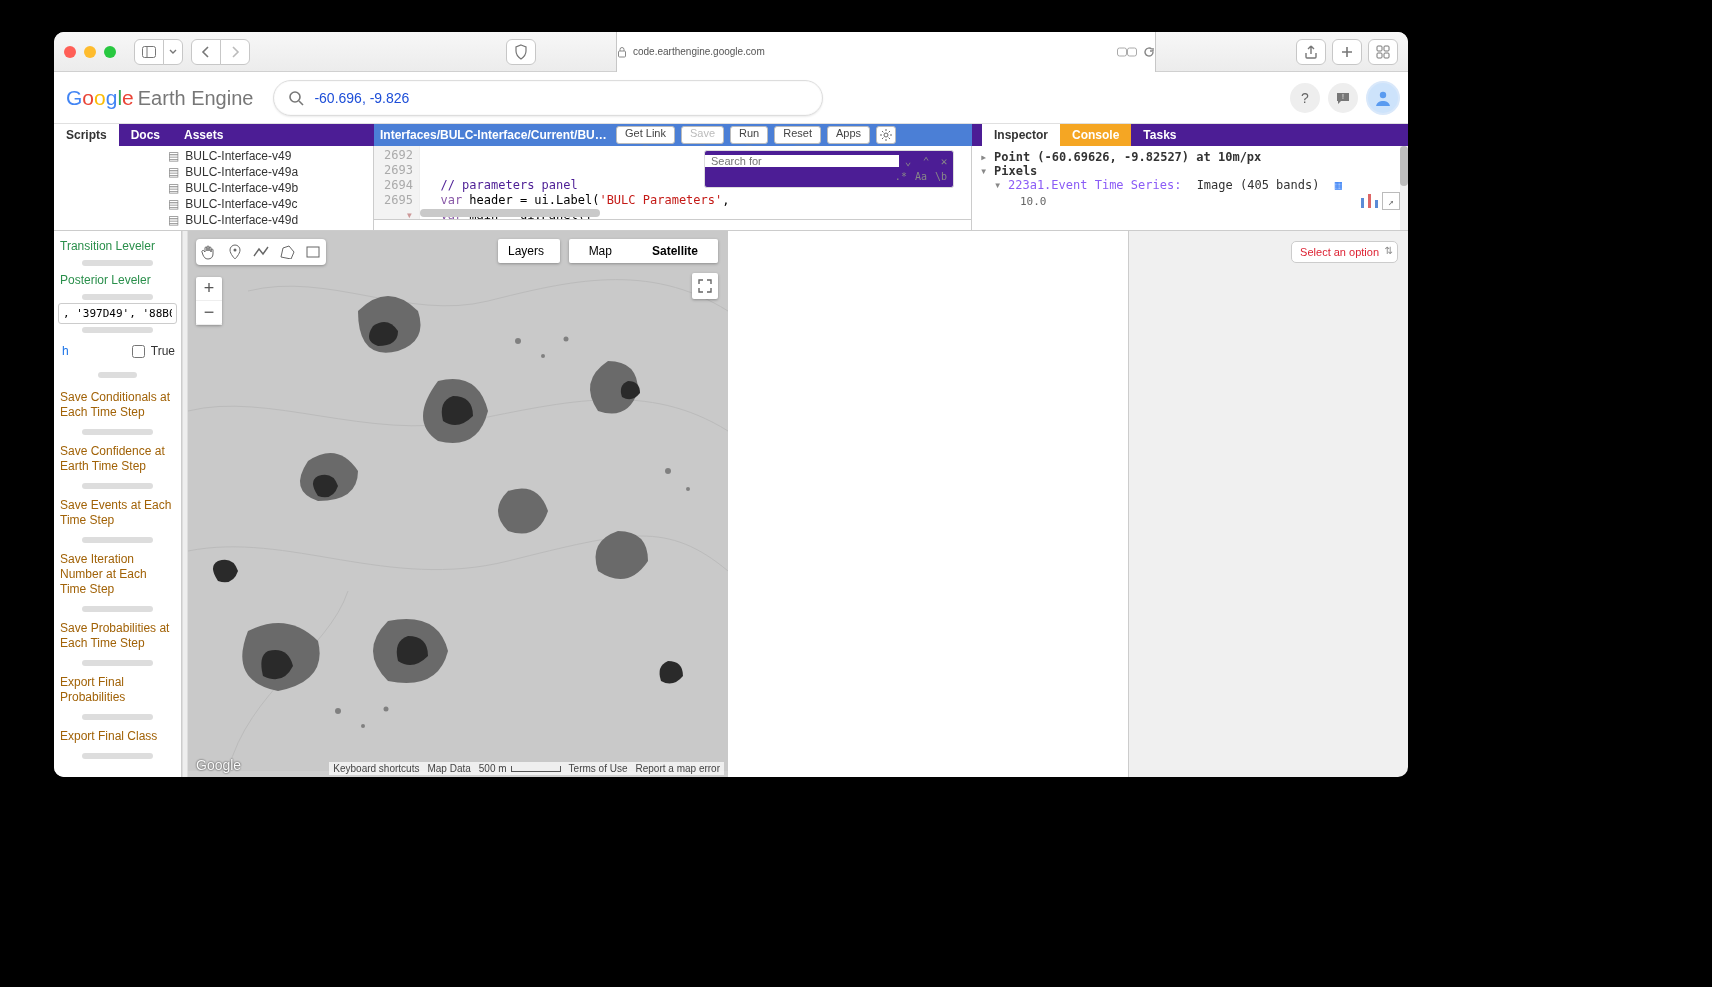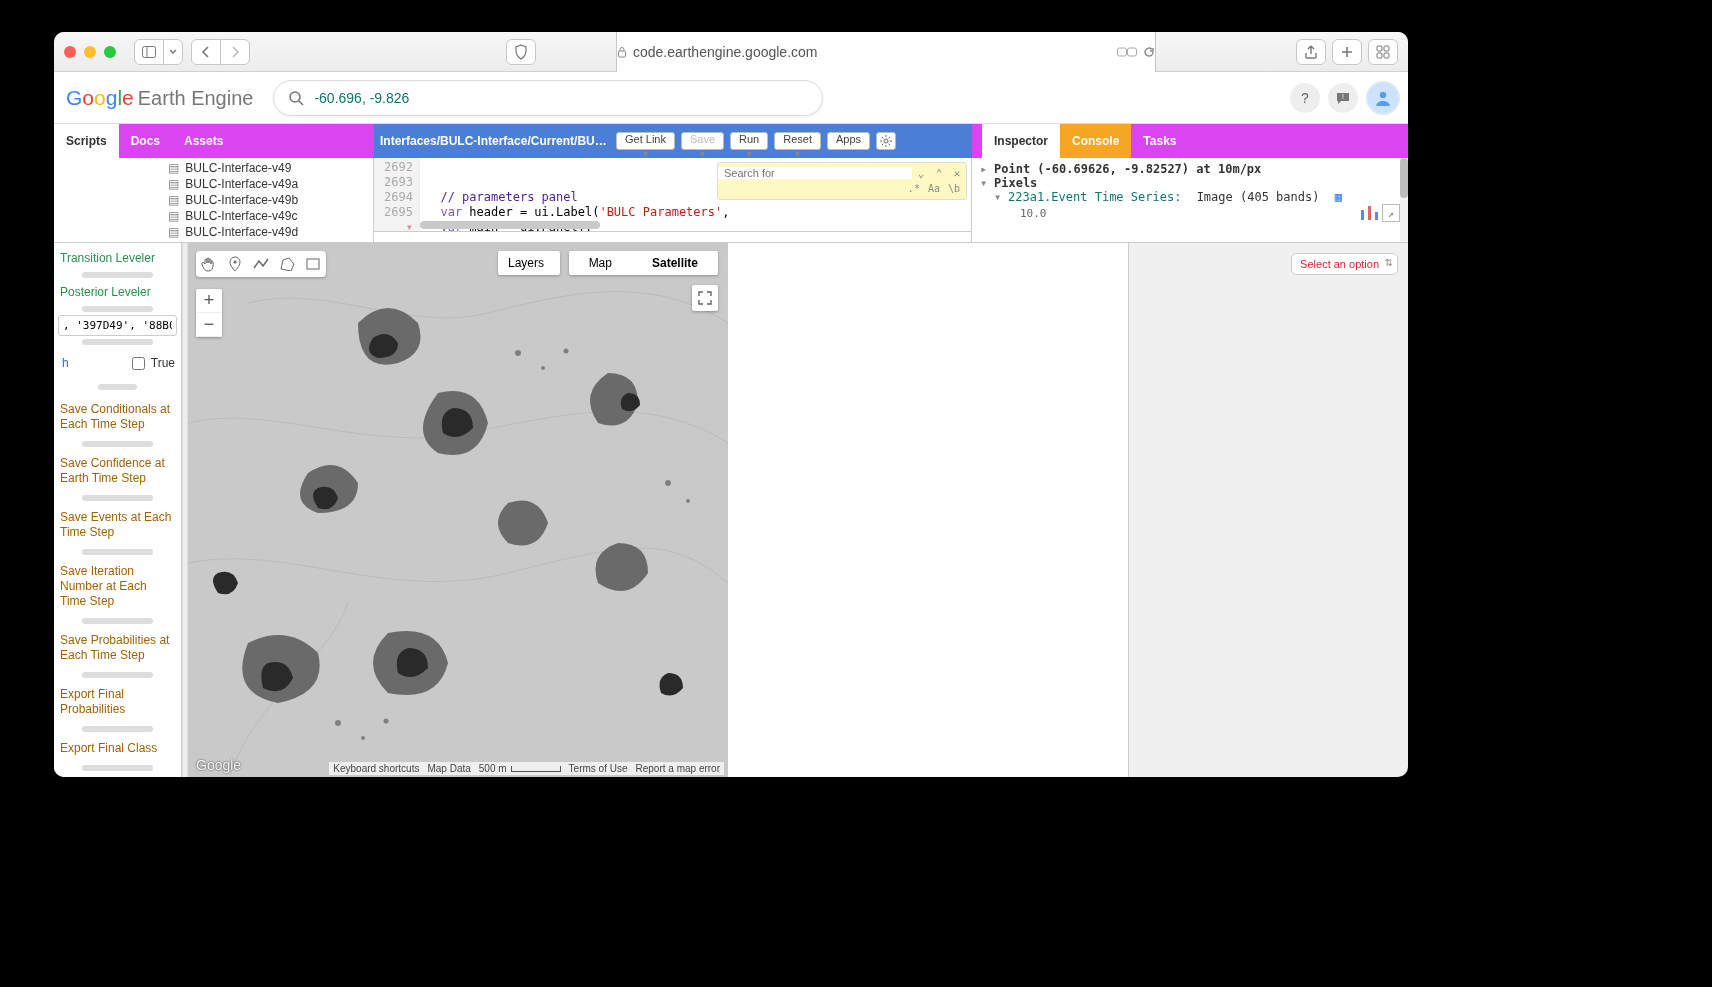--- a/index.html
+++ b/index.html
@@ -43,21 +43,21 @@
   background:#fff; display:flex; align-items:center; justify-content:center;
   color:#666; font-size:14px;
 }
 .bb-group { display:flex; }
 .bb-group .bb-btn:first-child{border-radius:6px 0 0 6px;}
 .bb-group .bb-btn:last-child{border-radius:0 6px 6px 0; margin-left:-1px;}
 .address {
   flex:1; max-width:540px; margin: 0 auto;
   height:42px; border:1px solid #c7c7c7; border-radius:1px;
   background:#fff; display:flex; align-items:center; justify-content:center;
-  gap:6px; color:#555; font-size:14px;
+  gap:6px; color:#555; font-size:10px;
 }
 .shield-btn { width:30px; height:26px; border:1px solid #c7c7c7; border-radius:6px; background:#fff; display:flex; align-items:center; justify-content:center; margin-right:6px; color:#666;}
 .right-tools { margin-left:auto; display:flex; gap:6px; }
 
 
 .app-header {
   height:52px; background:#fff; border-bottom:1px solid #e0e0e0;
   display:flex; align-items:center; padding:0 8px; gap:20px;
 }
 .logo { display:flex; align-items:baseline; font-size:21px; gap:4px; padding-left:4px;}
@@ -67,28 +67,28 @@
 .logo .g4{color:#4285F4;font-weight:500}
 .logo .g5{color:#34A853;font-weight:500}
 .logo .g6{color:#EA4335;font-weight:500}
 .logo .ee{color:#777; font-weight:300; font-size:20px;}
 .search-box {
   height:36px; width:550px; background:#fff; border:1px solid #ddd;
   border-radius:20px; display:flex; align-items:center; padding:0 14px; gap:10px;
   box-shadow: 0 1px 2px rgba(0,0,0,.08), inset 0 0 0 1px rgba(0,0,0,.02);
 }
 .search-box svg { color:#666; }
-.search-box input { border:none; outline:none; flex:1; font-size:14px; color:#0f766e;}
+.search-box input { border:none; outline:none; flex:1; font-size:14px; color:#1d4ed8;}
 .hdr-right { margin-left:auto; display:flex; gap:8px; align-items:center; }
 .circ-btn { width:30px; height:30px; border-radius:50%; background:#eee; display:flex; align-items:center; justify-content:center; color:#666; font-size:14px;}
 .avatar { width:34px; height:34px; border-radius:50%; background:#cde3fb; display:flex; align-items:center; justify-content:center; border:2px solid #d9e8fa;}
 .avatar svg{color:#3b82f6;}
 
 
-.bluebar { height:34px; background:#d946ef; display:flex; color:#fff; font-size:12px; }
+.bluebar { height:22px; background:#4c1d95; display:flex; color:#fff; font-size:12px; }
 .bluebar .left-tabs, .bluebar .right-tabs { display:flex; align-items:stretch; }
 .bluebar .tab { padding:0 12px; display:flex; align-items:center; cursor:pointer; font-weight:600;}
 .bluebar .tab.active { background:#fff; color:#333; }
 .bluebar .tab.orange { background:#f5a623; color:#fff; }
 .bluebar .center {
   flex:0 0 598px; display:flex; align-items:center; gap:6px; padding:0 0 0 6px;
   background:#4b7fd6;
 }
 .script-path { color:#fff; font-weight:600; font-size:12px; white-space:nowrap; overflow:hidden; text-overflow:ellipsis; flex:0 0 230px; }
 .btnlet { background:#fff; color:#444; border:1px solid #bbb; height:18px; border-radius:3px; padding:0 8px; font-size:11px; display:flex; align-items:center; gap:4px;flex-direction:column;}
@@ -109,21 +109,21 @@
 .file-icon { color:#888; }
 
 
 .editor { height:74px; background:#fff; position:relative; font-family:Menlo,Consolas,monospace; font-size:12px; overflow:hidden; border-bottom:1px solid #ccc;}
 .gutter { position:absolute; left:0; top:0; width:46px; background:#f3f3f3; color:#aaa; text-align:right; padding:2px 6px 2px 0; line-height:15px; border-right:1px solid #eee;}
 .codelines { margin-left:52px; padding-top:2px; line-height:15px; white-space:pre; }
 .c-comment{color:#4c1d95;}
 .c-kw{color:#8959a8;}
 .c-str{color:#c41a16;}
 .hscroll { position:absolute; left:46px; bottom:2px; width:180px; height:8px; background:#c9c9c9; border-radius:4px;}
-.findbar { position:absolute; right:4px; top:4px; width:250px; height:38px; background:#fef9c3; border:1px solid #ddd; border-radius:3px; display:flex; flex-direction:column;}
+.findbar { position:absolute; right:17px; top:4px; width:250px; height:38px; background:#4c1d95; border:1px solid #ddd; border-radius:3px; display:flex; flex-direction:column;}
 .findbar .row1{ display:flex; align-items:center; height:20px;}
 .findbar input{ flex:1; border:none; outline:none; padding:0 6px; font-size:11px; color:#444;}
 .findbar .mini{ width:18px; text-align:center; color:#888; font-size:11px; cursor:pointer;}
 .findbar .row2{ display:flex; justify-content:flex-end; gap:8px; padding:0 6px; color:#888; font-size:10px;}
 
 
 .lower { flex:1; display:flex; overflow:hidden; border-top:1px solid #ccc;}
 .side2 { width:128px; border-right:1px solid #ccc; background:#fff; padding:4px; overflow:hidden;}
 .side2 .lbl { color:#2a8f4b; font-size:12px; padding:4px 2px; cursor:pointer;}
 .side2 .link { color:#a16207; font-size:12px; padding:6px 2px; cursor:pointer; line-height:1.25;}
@@ -151,21 +151,21 @@
 .scale { display:flex; align-items:center; gap:4px;}
 .scale .bar{ width:50px; height:6px; border:1px solid #555; border-top:none;}
 .glogo { position:absolute; left:8px; bottom:4px; font-size:14px; color:#fff; text-shadow:0 0 2px #000; font-weight:500; opacity:.9;}
 .hgrab { position:absolute; left:50%; top:-1px; transform:translateX(-50%); width:40px; height:6px; background:#eee; border:1px solid #ccc; border-radius:0 0 3px 3px;}
 
 
 .console { padding:4px 8px; font-family:Menlo,Consolas,monospace; font-size:12px; color:#333; overflow:hidden; flex:1; position:relative;}
 .console .row{ display:flex; align-items:center; gap:4px;}
 .console .twist{ width:10px; color:#888;}
 .console .bold{ font-weight:700;}
-.console .blue{ color:#0f766e;}
+.console .blue{ color:#8b5cf6;}
 .cons-scroll { position:absolute; right:0; top:0; width:8px; height:100%; background:#f2f2f2;}
 .cons-thumb { position:absolute; right:0; top:0; width:8px; height:40px; background:#bdbdbd; border-radius:4px;}
 .chart-panel {
   flex:0 0 280px; min-width:280px; border-left:1px solid #ccc;
   padding:10px; display:flex; flex-direction:column; align-items:flex-end;
 }
 .sel-opt { border:1px solid #ccc; border-radius:5px; padding:4px 18px 4px 8px; font-size:11px; color:#d23; background:#fff; position:relative;text-align:center;}
 .sel-opt::after{ content:"⇅"; position:absolute; right:4px; top:3px; color:#888; font-size:10px;}
 .mini-chart { flex:1; width:100%; position:relative;}
 .pop-icon { position:absolute; top:0; right:0; width:18px; height:18px; border:1px solid #bbb; display:flex; align-items:center; justify-content:center; color:#777; font-size:10px;}

